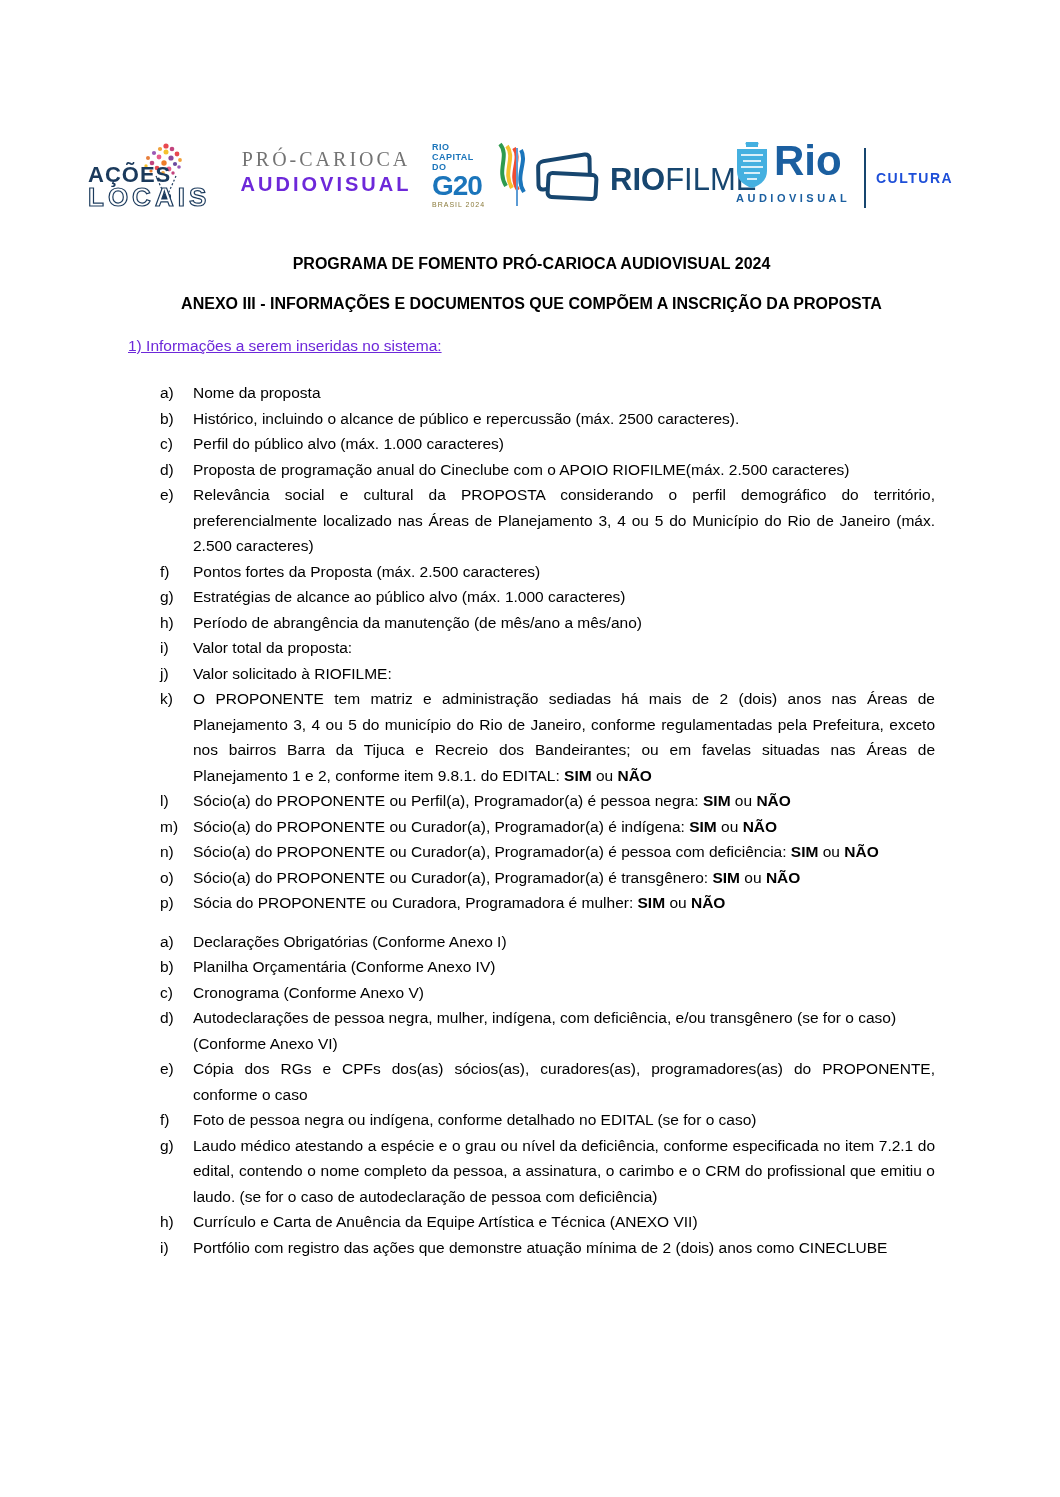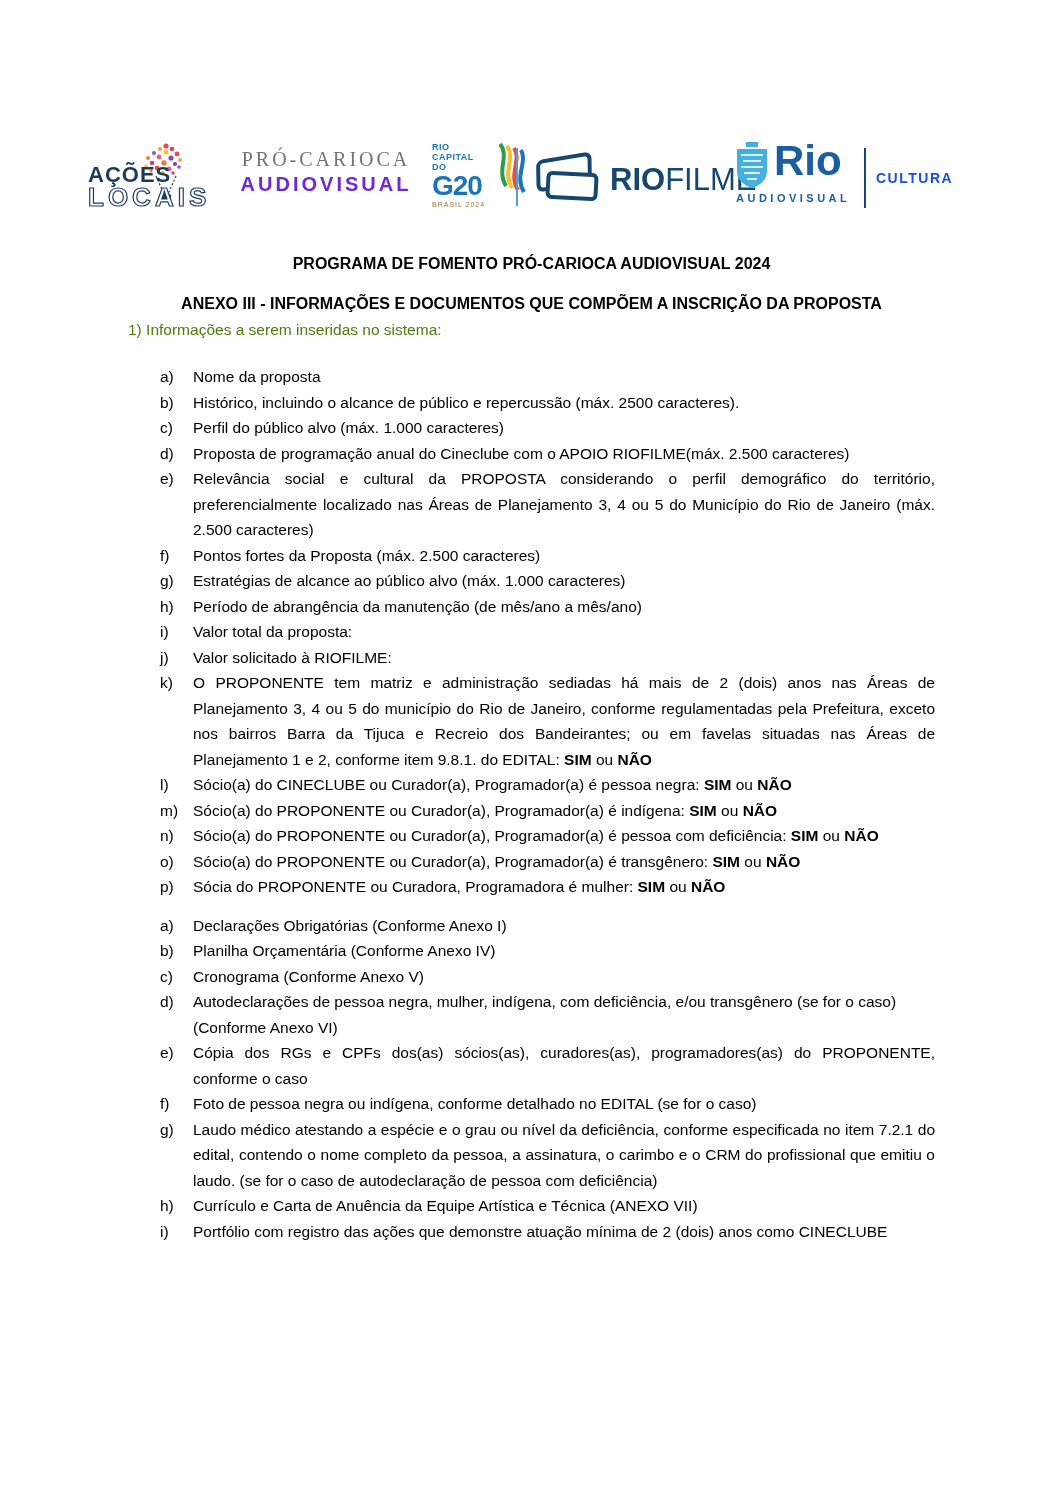--- a/index.html
+++ b/index.html
@@ -49,21 +49,21 @@
 
   .vline2 { position:absolute; left:864px; top:148px; width:2px; height:60px; background:#17466f; }
 
   .cultura { left:876px; top:170px; font-size:14px; font-weight:bold; letter-spacing:1.5px; color:#1d4ed8; }
 
   
   main { position:absolute; top:240px; left:128px; width:807px; }
   h1, h2 { font-size:16px; font-weight:bold; text-align:center; margin:0; color:#000; }
   h1 { margin-top:15px; }
   h2 { margin-top:22px; }
-  .sec-h { font-size:15.5px; margin:8px 0 0 0; color:#4d7c0f; }
+  .sec-h { font-size:15.5px; margin:24px 0 0 0; color:#6d28d9;text-decoration:underline; }
   .list { margin:25px 0 0 32px; width:775px; }
   .list2 { margin-top:13px; }
   .li { display:flex; font-size:15.5px; line-height:25.5px; color:#000; }
   .li .marker { flex:none; width:33px; }
   .li .text { flex:1; }
   .li .text.justify { text-align:justify; }
   strong { font-weight:bold; }
 </style>
 </head>
 <body>
@@ -200,21 +200,21 @@
         <div class="li">
           <span class="marker">j)</span>
           <span class="text"><span>Valor solicitado à RIOFILME:</span></span>
         </div>
         <div class="li">
           <span class="marker">k)</span>
           <span class="text justify"><span>O PROPONENTE tem matriz e administração sediadas há mais de 2 (dois) anos nas Áreas de Planejamento 3, 4 ou 5 do município do Rio de Janeiro, conforme regulamentadas pela Prefeitura, exceto nos bairros Barra da Tijuca e Recreio dos Bandeirantes; ou em favelas situadas nas  Áreas de Planejamento 1 e 2, conforme item 9.8.1. do EDITAL:  </span><strong>SIM</strong><span> ou </span><strong>NÃO</strong><span></span></span>
         </div>
         <div class="li">
           <span class="marker">l)</span>
-          <span class="text"><span>Sócio(a) do CINECLUBE ou Curador(a), Programador(a) é pessoa negra: </span><strong>SIM</strong><span> ou </span><strong>NÃO</strong><span></span></span>
+          <span class="text"><span>Sócio(a) do PROPONENTE ou Perfil(a), Programador(a) é pessoa negra: </span><strong>SIM</strong><span> ou </span><strong>NÃO</strong><span></span></span>
         </div>
         <div class="li">
           <span class="marker">m)</span>
           <span class="text"><span>Sócio(a) do PROPONENTE ou Curador(a), Programador(a) é indígena: </span><strong>SIM</strong><span> ou </span><strong>NÃO</strong><span></span></span>
         </div>
         <div class="li">
           <span class="marker">n)</span>
           <span class="text"><span>Sócio(a) do PROPONENTE ou Curador(a), Programador(a) é pessoa com deficiência: </span><strong>SIM</strong><span> ou </span><strong>NÃO</strong><span></span></span>
         </div>
         <div class="li">

